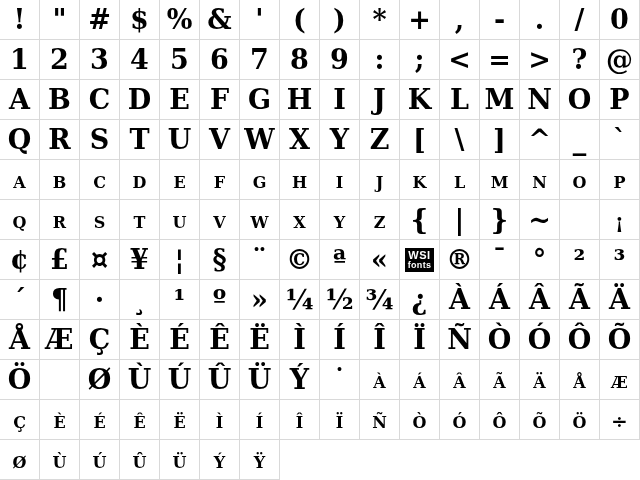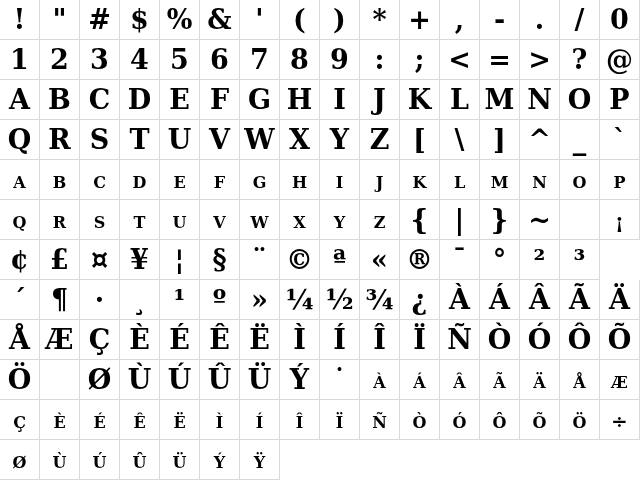--- a/index.html
+++ b/index.html
@@ -183,20 +183,26 @@
       <div class="cell"><span class="g lg">¢</span></div>
       <div class="cell"><span class="g lg">£</span></div>
       <div class="cell"><span class="g lg">¤</span></div>
       <div class="cell"><span class="g lg">¥</span></div>
       <div class="cell"><span class="g lg">¦</span></div>
       <div class="cell"><span class="g lg">§</span></div>
       <div class="cell"><span class="g lg">¨</span></div>
       <div class="cell"><span class="g lg">©</span></div>
       <div class="cell"><span class="g lg">ª</span></div>
       <div class="cell"><span class="g lg">«</span></div>
+      <div class="cell logo-cell">
+        <span class="logo-box">
+          <span class="logo-line1" style="display: block;">WSI</span>
+          <span class="logo-line2" style="display: block;">fonts</span>
+        </span>
+      </div>
       <div class="cell"><span class="g lg">®</span></div>
       <div class="cell"><span class="g lg">¯</span></div>
       <div class="cell"><span class="g lg">°</span></div>
       <div class="cell"><span class="g lg">²</span></div>
       <div class="cell"><span class="g lg">³</span></div>
     </div>
     <div class="row">
       <div class="cell"><span class="g lg">´</span></div>
       <div class="cell"><span class="g lg">¶</span></div>
       <div class="cell"><span class="g lg">·</span></div>

